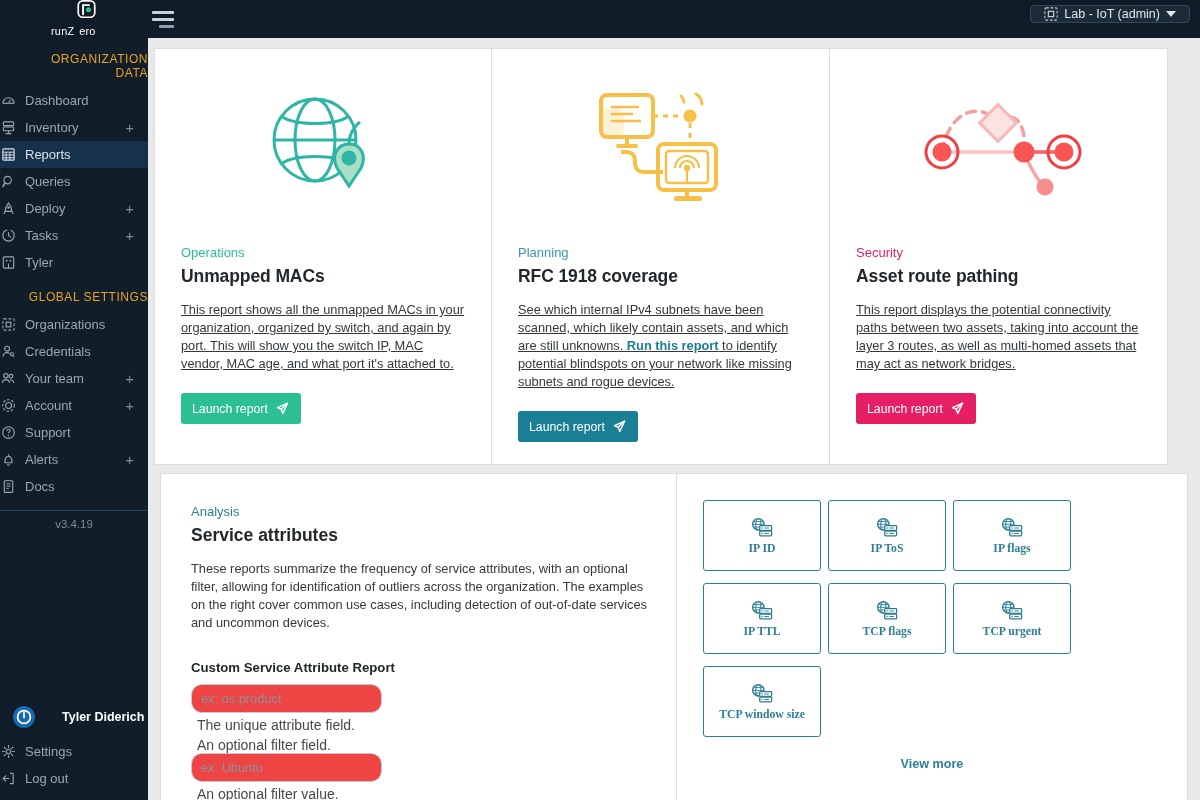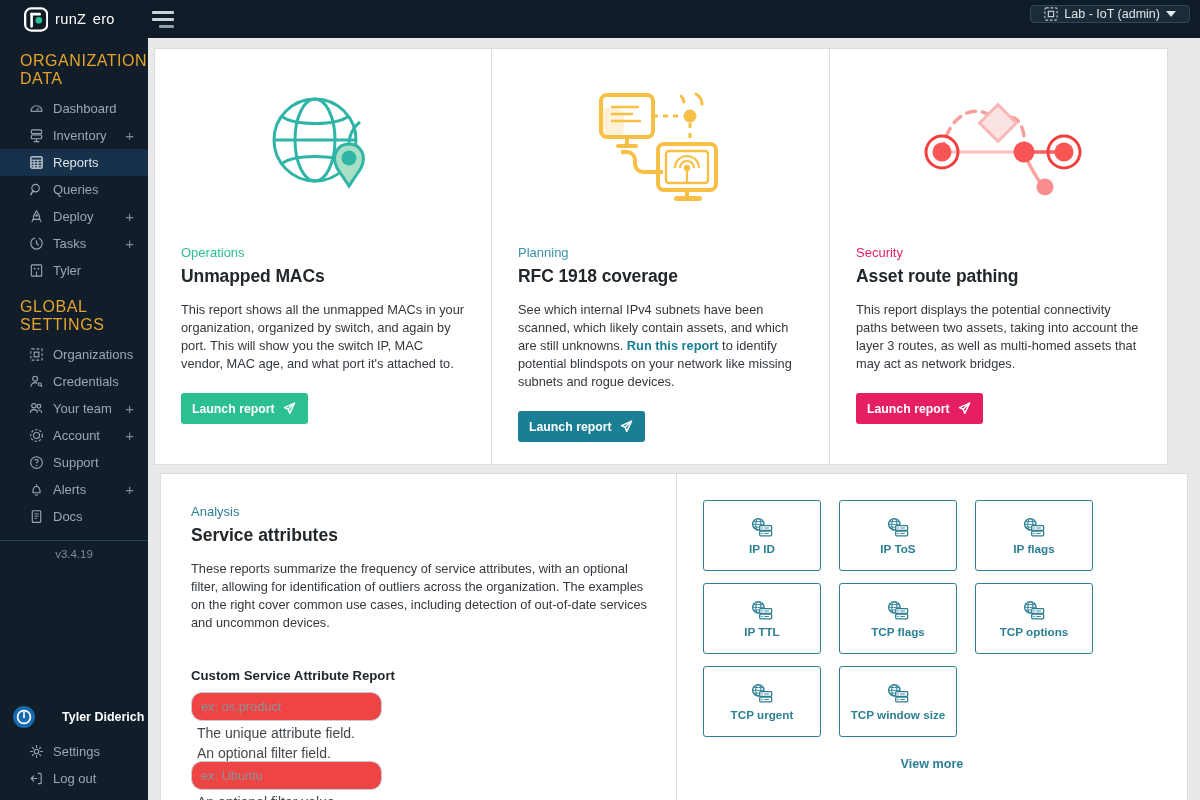--- a/index.html
+++ b/index.html
@@ -12,21 +12,21 @@
 
   
   .topbar {
     position: absolute; top: 0; left: 0; width: 1200px; height: 38px;
     background: #0f1b26;
     display: flex; align-items: center;
     z-index: 30;
   }
   .brand {
     width: 148px; height: 38px;
-    display: flex; align-items: center; padding-left: 24px; gap: 7px;
+    display: flex; align-items: center; padding-left: 24px; gap: 7px; flex-direction: column;
   }
   .brand-mark { width: 27px; height: 27px; display:block; }
   .brand-word { height: 19px; display:block; }
   .hamburger {
     width: 26px; height: 20px; margin-left: 4px;
     display: flex; flex-direction: column; justify-content: center; gap: 4px;
     cursor: pointer;
   }
   .hamburger i { display: block; height: 3px; border-radius: 1px; background: #c9d2d9; }
   .hamburger i:nth-child(1) { width: 22px; }
@@ -44,26 +44,26 @@
 
   
   .sidebar {
     position: absolute; top: 38px; left: 0; width: 148px; height: 762px;
     background: #111e29;
     color: #96a4b0;
     font-size: 13px;
     z-index: 20;
   }
   .sec-label {
-    color: #e6a32a; font-size: 16px; letter-spacing: .55px;
-    padding: 14px 0 7px 20px; font-weight: 400;
+    color: #e6a32a; font-size: 12px; letter-spacing: .55px;
+    padding: 14px 0 7px 20px; font-weight: 400; text-align: right;
   }
   .nav-item {
     display: flex; align-items: center; height: 27px;
-    padding-left: 28px; gap: 9px; cursor: pointer; position: relative;
+    padding-left: 0; gap: 9px; cursor: pointer; position: relative;
     color: #9aa7b3;
   }
   .nav-item.active { background: #17314a; color: #dbe4ec; }
   .nav-item .ico { width: 16px; height: 16px; flex: 0 0 16px; display:flex; align-items:center; justify-content:center; }
   .nav-item .ico svg { width: 15px; height: 15px; }
   .nav-item .lbl { flex: 1; font-size: 13px; }
   .nav-item .plus { font-size: 15px; color: #7d8b98; padding-right: 14px; line-height: 1; }
 
   .divider { height: 1px; background: #26415c; margin: 10px 0 0 0; }
   .version { text-align: center; font-size: 11.5px; color: #7f8d99; padding-top: 7px; }
@@ -80,54 +80,54 @@
   .cards-row { display: flex; padding: 10px 6px 0 6px; }
   .card {
     background: #ffffff; border: 1px solid #dcdcdc;
     width: 338px; margin: 0 0 0 0; position: relative;
   }
   .card + .card { border-left: none; }
   .card-art { height: 196px; display: flex; align-items: center; justify-content: center; }
   .card-body { padding: 0 26px 0 26px; }
   .card-cat { font-size: 13px; margin-bottom: 6px; }
   .card-title { font-size: 17.5px; font-weight: bold; color: #22272b; margin-bottom: 14px; letter-spacing: -.1px; }
-  .card-desc { font-size: 12.8px; line-height: 18px; color: #33383d; }
+  .card-desc { font-size: 12.8px; line-height: 18px; color: #33383d; text-decoration: underline; }
   .card-desc a { font-weight: bold; text-decoration: none; }
   .btn-launch {
     display: inline-flex; align-items: center; gap: 7px;
-    color: #fff; font-size: 12.3px; font-weight: bold;
+    color: #fff; font-size: 12.3px; font-weight: normal;
     padding: 8px 11px; border: none; border-radius: 3px; cursor: pointer;
     margin-top: 20px; margin-bottom: 22px;
   }
   .btn-launch svg { width: 15px; height: 15px; }
 
   
   .panel {
     position: absolute; left: 12px; top: 435px;
     width: 1028px; height: 330px;
     background: #fff; border: 1px solid #dcdcdc;
     display: flex;
   }
   .panel-left { width: 516px; padding: 30px 28px 0 30px; border-right: 1px solid #dcdcdc; }
   .panel-cat { font-size: 13px; color: #2d7f95; margin-bottom: 6px; }
   .panel-title { font-size: 17.5px; font-weight: bold; color: #22272b; margin-bottom: 14px; }
   .panel-desc { font-size: 12.8px; line-height: 18px; color: #33383d; }
-  .form-title { font-size: 13.2px; font-weight: bold; color: #22272b; margin-top: 36px; margin-bottom: 9px; }
+  .form-title { font-size: 13.2px; font-weight: bold; color: #22272b; margin-top: 28px; margin-bottom: 9px; }
   .form-grid { display: flex; flex-wrap: wrap; gap: 0 19px; }
   .field { width: 229px; }
   .field input {
     width: 191px; height: 29px; border: 1px solid #c4cbd1; border-radius: 11px;
     padding: 0 9px; font-size: 12.8px; color: #22272b; font-family: "Liberation Sans", sans-serif;
     background: #ef4444;
   }
   .field input::placeholder { color: #8a9299; }
   .field .hint { font-size: 14px; color: #44494e; padding: 4px 0 0 6px; }
 
   .panel-right { flex: 1; padding: 26px 26px 0 26px; }
-  .tile-grid { display: grid; grid-template-columns: repeat(3, 118px); gap: 12px 18px; }
+  .tile-grid { display: grid; grid-template-columns: repeat(3, 118px); gap: 12px 7px; font-family: Liberation Serif, serif; }
   .tile {
     height: 71px; border: 1px solid #2d7f95; border-radius: 3px;
     display: flex; flex-direction: column; align-items: center; justify-content: center;
     gap: 3px; cursor: pointer; background: #fff;
   }
   .tile svg { width: 24px; height: 22px; }
   .tile .tname { font-size: 11.7px; font-weight: bold; color: #2d7f95; text-align: center; line-height: 13px; }
   .view-more { text-align: center; font-size: 12.6px; font-weight: bold; color: #2d7f95; margin-top: 20px; cursor: pointer; }
 </style>
 </head>
@@ -553,33 +553,20 @@
           <svg viewBox="0 0 26 24">
               <circle cx="9" cy="8" r="6.2" fill="none" stroke="#2d7f95" stroke-width="1.5"></circle>
               <ellipse cx="9" cy="8" rx="2.8" ry="6.2" fill="none" stroke="#2d7f95" stroke-width="1.1"></ellipse>
               <path d="M2.9 8h12.2M3.7 5h10.6M3.7 11h10.6" stroke="#2d7f95" stroke-width="1"></path>
               <rect x="10.5" y="9.5" width="13" height="5" rx=".8" fill="#fff" stroke="#2d7f95" stroke-width="1.4"></rect>
               <rect x="10.5" y="15.5" width="13" height="5" rx=".8" fill="#fff" stroke="#2d7f95" stroke-width="1.4"></rect>
               <circle cx="13" cy="12" r=".8" fill="#2d7f95"></circle>
               <circle cx="13" cy="18" r=".8" fill="#2d7f95"></circle>
               <path d="M15.5 12h5M15.5 18h5" stroke="#2d7f95" stroke-width="1"></path>
             </svg>
-          <span class="tname">TCP options</span>
-        </div>
-        <div class="tile">
-          <svg viewBox="0 0 26 24">
-              <circle cx="9" cy="8" r="6.2" fill="none" stroke="#2d7f95" stroke-width="1.5"></circle>
-              <ellipse cx="9" cy="8" rx="2.8" ry="6.2" fill="none" stroke="#2d7f95" stroke-width="1.1"></ellipse>
-              <path d="M2.9 8h12.2M3.7 5h10.6M3.7 11h10.6" stroke="#2d7f95" stroke-width="1"></path>
-              <rect x="10.5" y="9.5" width="13" height="5" rx=".8" fill="#fff" stroke="#2d7f95" stroke-width="1.4"></rect>
-              <rect x="10.5" y="15.5" width="13" height="5" rx=".8" fill="#fff" stroke="#2d7f95" stroke-width="1.4"></rect>
-              <circle cx="13" cy="12" r=".8" fill="#2d7f95"></circle>
-              <circle cx="13" cy="18" r=".8" fill="#2d7f95"></circle>
-              <path d="M15.5 12h5M15.5 18h5" stroke="#2d7f95" stroke-width="1"></path>
-            </svg>
           <span class="tname">TCP urgent</span>
         </div>
         <div class="tile">
           <svg viewBox="0 0 26 24">
               <circle cx="9" cy="8" r="6.2" fill="none" stroke="#2d7f95" stroke-width="1.5"></circle>
               <ellipse cx="9" cy="8" rx="2.8" ry="6.2" fill="none" stroke="#2d7f95" stroke-width="1.1"></ellipse>
               <path d="M2.9 8h12.2M3.7 5h10.6M3.7 11h10.6" stroke="#2d7f95" stroke-width="1"></path>
               <rect x="10.5" y="9.5" width="13" height="5" rx=".8" fill="#fff" stroke="#2d7f95" stroke-width="1.4"></rect>
               <rect x="10.5" y="15.5" width="13" height="5" rx=".8" fill="#fff" stroke="#2d7f95" stroke-width="1.4"></rect>
               <circle cx="13" cy="12" r=".8" fill="#2d7f95"></circle>

